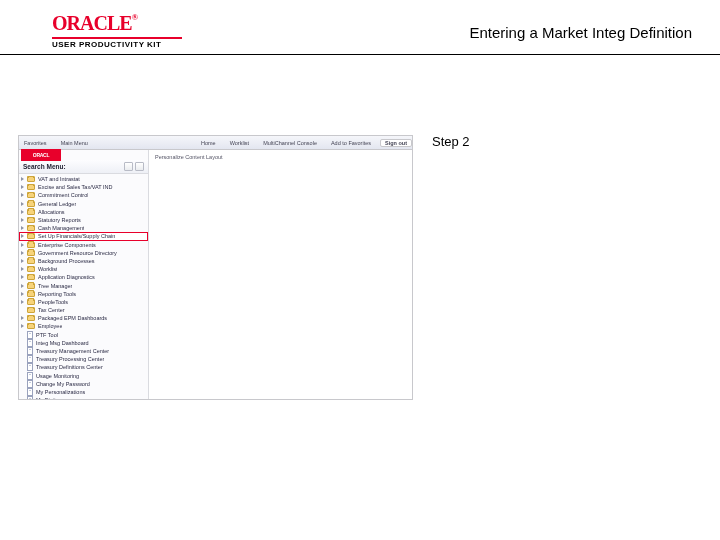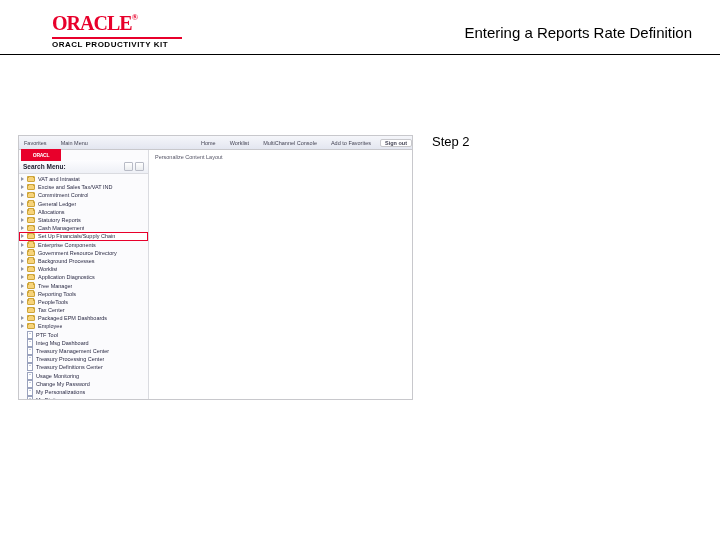--- a/index.html
+++ b/index.html
@@ -60,23 +60,23 @@
 <body>
 
 <div class="page">
 
   <div class="hdr">
     <div class="logo-block">
       <div class="logo-oracle">
         <span>ORACLE</span><span class="logo-r">®</span>
       </div>
       <div class="logo-divider"></div>
-      <div class="logo-sub">ORACL PRODUCTIVITY KIT</div>
+      <div class="logo-sub">USER PRODUCTIVITY KIT</div>
     </div>
-    <div class="title">Entering a Reports Rate Definition</div>
+    <div class="title">Entering a Market Integ Definition</div>
   </div>
   <div class="hrule"></div>
 
   <div class="instr">
     <div class="step">Step 2</div>
   </div>
 
   <div class="shot">
     <div class="shot-top">
       <span class="top-link">Favorites</span>

